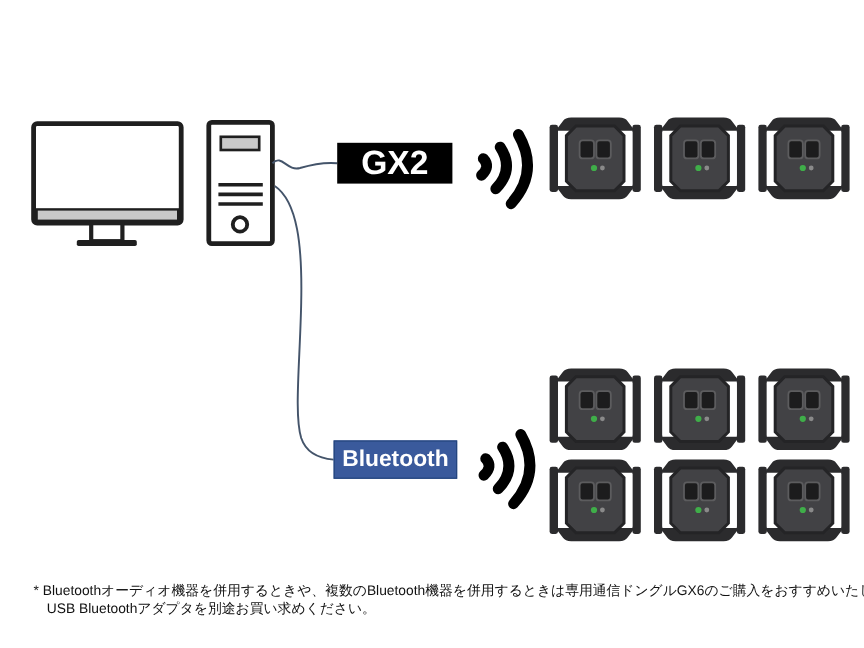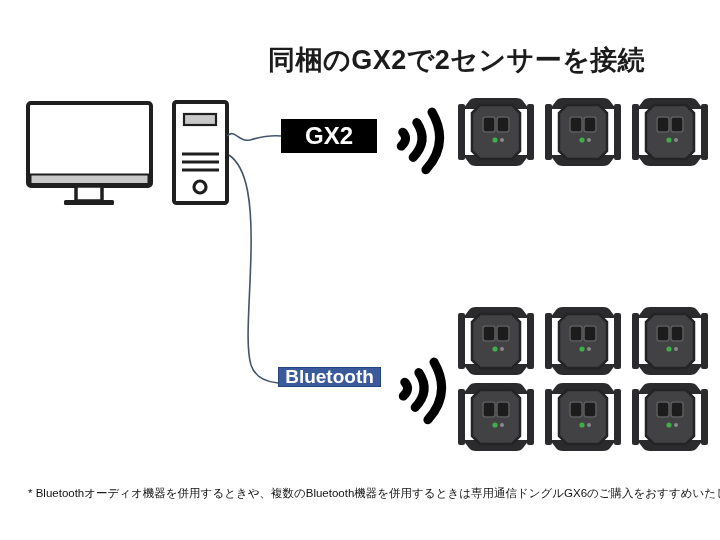--- a/index.html
+++ b/index.html
@@ -17,22 +17,22 @@
   .section-title{
     position:absolute;font-size:27px;font-weight:600;letter-spacing:.5px;
     color:#1c1c1c;white-space:nowrap;
   }
   #gx2-title{left:268px;top:42px;}
   #bt-title{left:266px;top:257px;}
   .connector-label{
     position:absolute;display:flex;align-items:center;justify-content:center;
     font-weight:bold;color:var(--label-text);white-space:nowrap;
   }
-  #gx2-label{left:281px;top:119px;width:96px;height:34px;background:var(--gx2-bg);font-size:24px;}
-  #bt-label{left:278px;top:367px;width:103px;height:20px;background:var(--bt-bg);
+  #gx2-label{left:281px;top:119px;width:96px;height:34px;background:var(--gx2-bg);font-size:28px;}
+  #bt-label{left:278px;top:367px;width:103px;height:32px;background:var(--bt-bg);
             border:1.5px solid #24457e;font-size:19px;}
   .wireless-icon{position:absolute;width:60px;height:80px;}
   #wireless-gx2{left:390px;top:100px;}
   #wireless-bt{left:392px;top:350px;}
   .sensor-box{position:absolute;display:grid;grid-template-columns:repeat(3,78px);
     column-gap:9px;row-gap:6px;}
   #sensor-row-gx2{left:457px;top:97px;}
   #sensor-grid-bt{left:457px;top:306px;}
   .sensor{width:78px;height:70px;}
   .sensor svg{display:block;width:100%;height:100%;}
@@ -43,21 +43,20 @@
     font-size:11.5px;line-height:15px;color:#111;
   }
   .footnote .line{white-space:nowrap;}
   .footnote .indent{padding-left:11px;}
 </style>
 </head>
 <body>
 
 <div class="slide">
 
-  <div class="section-title" id="gx2-title">同梱のGX2で2センサーを接続</div>
 
   <svg id="computer" viewBox="0 0 230 130">
     <g>
       <rect x="13" y="15" width="123" height="83" rx="3" fill="#ffffff" stroke="var(--outline)" stroke-width="4"></rect>
       <rect x="15.5" y="86.5" width="118" height="9.5" fill="var(--gray-fill)" stroke="var(--outline)" stroke-width="2"></rect>
       <rect x="61" y="98" width="26" height="15" fill="#ffffff" stroke="var(--outline)" stroke-width="3.5"></rect>
       <rect x="49" y="112" width="50" height="5" rx="1.5" fill="var(--outline)"></rect>
     </g>
     <g>
       <rect x="159" y="14" width="53" height="101" rx="2.5" fill="#ffffff" stroke="var(--outline)" stroke-width="4"></rect>
@@ -289,15 +288,16 @@
       <rect x="40" y="20" width="12" height="15" rx="2.5" fill="var(--sensor-btn)" stroke="#5c5c5e" stroke-width="1.5"></rect>
 
       <circle cx="38" cy="43" r="2.6" fill="var(--led)"></circle>
       <circle cx="45" cy="43" r="2" fill="#8a8a8a"></circle>
     </svg>
   </div>
 </div>
 
   <div class="footnote">
     <div class="line">* Bluetoothオーディオ機器を併用するときや、複数のBluetooth機器を併用するときは専用通信ドングルGX6のご購入をおすすめいたします。</div>
+    <div class="line indent">USB Bluetoothアダプタを別途お買い求めください。</div>
   </div>
 
 </div>
 
 </body></html>

